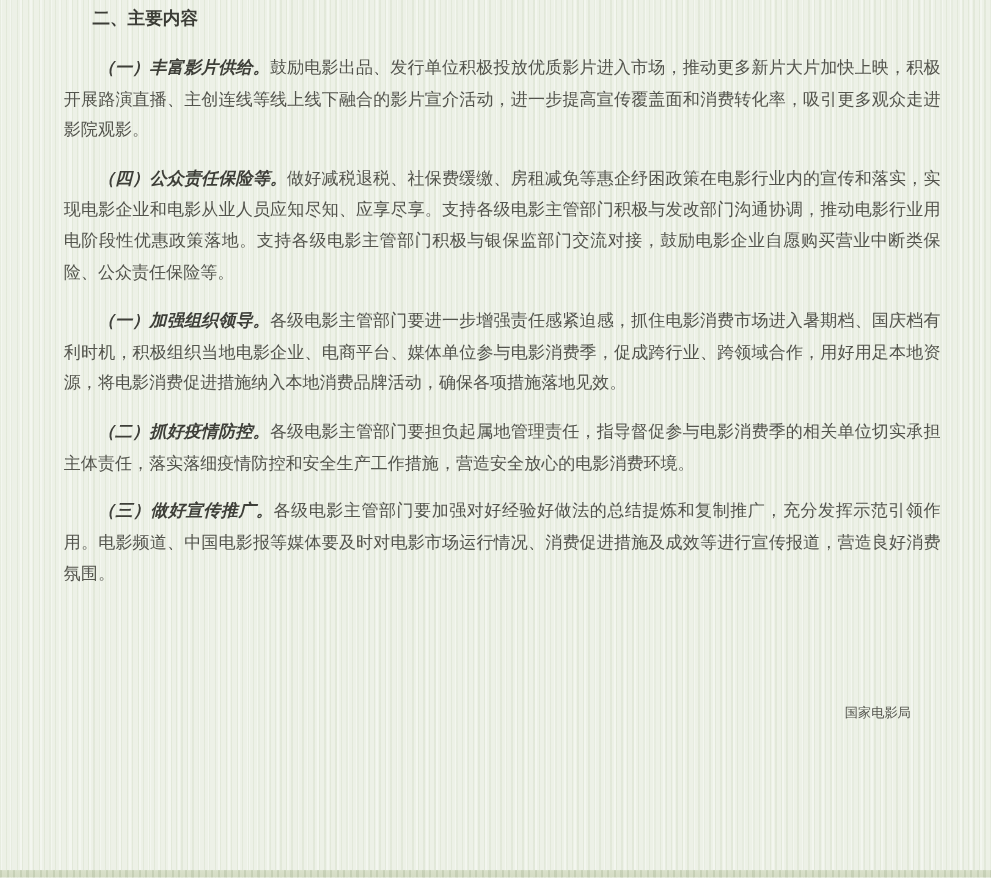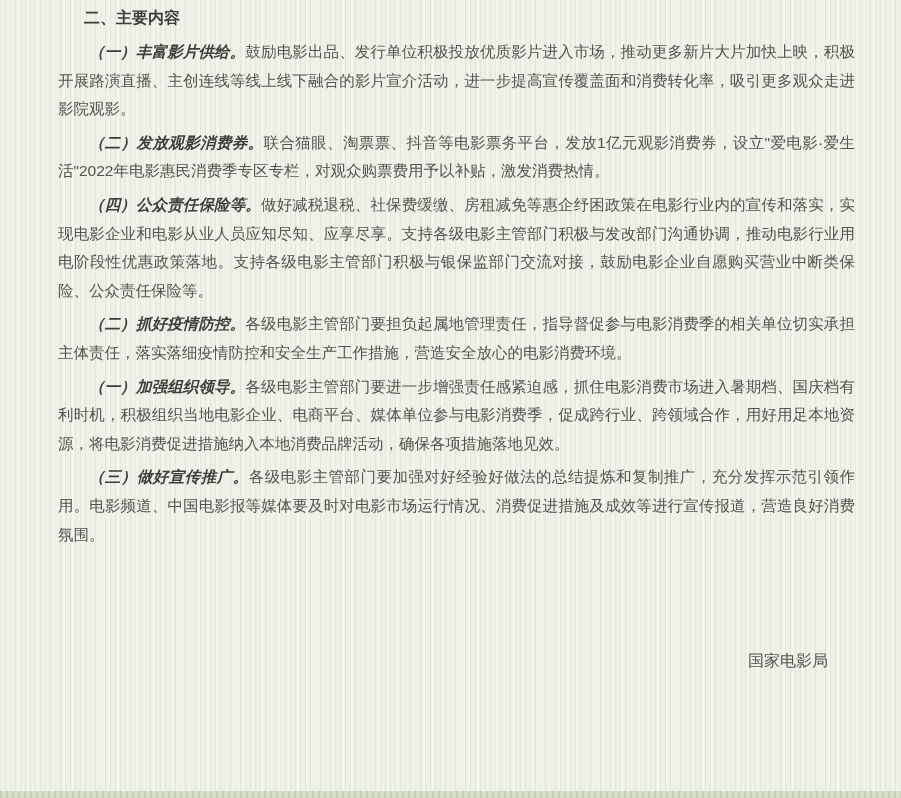--- a/index.html
+++ b/index.html
@@ -41,21 +41,21 @@
     margin: 0 0 0 26px;
     font-size: 16px;
     line-height: 30px;
     font-weight: bold;
     color: #3c3d37;
   }
   .sec-heading.second {
     margin-top: 5px;
   }
   .para {
-    margin: 5px 0;
+    margin: 15px 0;
     font-size: 15.5px;
     line-height: 28.6px;
     text-indent: 2em;
     text-align: justify;
     color: #53544d;
   }
   .para .lead {
     font-weight: bold;
     font-style: italic;
     color: #3e3f39;
@@ -63,45 +63,44 @@
   .signature {
     margin-top: 95px;
     padding-right: 27px;
     text-align: right;
   }
   .signature .sig-inner {
     display: inline-block;
     text-align: center;
   }
   .signature .sig-line {
-    font-size: 16px;
+    font-size: 12px;
     line-height: 33px;
     color: #53544d;
     white-space: nowrap;
   }
 </style>
 </head>
 <body>
 
 <div class="page">
   <div class="doc">
 
     <h2 class="sec-heading">二、主要内容</h2>
 
     <p class="para"><span class="lead">（一）丰富影片供给。</span><span>鼓励电影出品、发行单位积极投放优质影片进入市场，推动更多新片大片加快上映，积极开展路演直播、主创连线等线上线下融合的影片宣介活动，进一步提高宣传覆盖面和消费转化率，吸引更多观众走进影院观影。</span></p>
 
-    <p class="para"><span class="lead">（二）发放观影消费券。</span><span>联合猫眼、淘票票、抖音等电影票务平台，发放1亿元观影消费券，设立"爱电影·爱生活"2022年电影惠民消费季专区专栏，对观众购票费用予以补贴，激发消费热情。</span></p>
 
 
     <p class="para"><span class="lead">（四）公众责任保险等。</span><span>做好减税退税、社保费缓缴、房租减免等惠企纾困政策在电影行业内的宣传和落实，实现电影企业和电影从业人员应知尽知、应享尽享。支持各级电影主管部门积极与发改部门沟通协调，推动电影行业用电阶段性优惠政策落地。支持各级电影主管部门积极与银保监部门交流对接，鼓励电影企业自愿购买营业中断类保险、公众责任保险等。</span></p>
 
 
+    <p class="para"><span class="lead">（一）加强组织领导。</span><span>各级电影主管部门要进一步增强责任感紧迫感，抓住电影消费市场进入暑期档、国庆档有利时机，积极组织当地电影企业、电商平台、媒体单位参与电影消费季，促成跨行业、跨领域合作，用好用足本地资源，将电影消费促进措施纳入本地消费品牌活动，确保各项措施落地见效。</span></p>
+
     <p class="para"><span class="lead">（二）抓好疫情防控。</span><span>各级电影主管部门要担负起属地管理责任，指导督促参与电影消费季的相关单位切实承担主体责任，落实落细疫情防控和安全生产工作措施，营造安全放心的电影消费环境。</span></p>
-
-    <p class="para"><span class="lead">（一）加强组织领导。</span><span>各级电影主管部门要进一步增强责任感紧迫感，抓住电影消费市场进入暑期档、国庆档有利时机，积极组织当地电影企业、电商平台、媒体单位参与电影消费季，促成跨行业、跨领域合作，用好用足本地资源，将电影消费促进措施纳入本地消费品牌活动，确保各项措施落地见效。</span></p>
 
     <p class="para"><span class="lead">（三）做好宣传推广。</span><span>各级电影主管部门要加强对好经验好做法的总结提炼和复制推广，充分发挥示范引领作用。电影频道、中国电影报等媒体要及时对电影市场运行情况、消费促进措施及成效等进行宣传报道，营造良好消费氛围。</span></p>
 
     <div class="signature">
       <div class="sig-inner">
         <div class="sig-line">国家电影局</div>
       </div>
     </div>
 
   </div>

